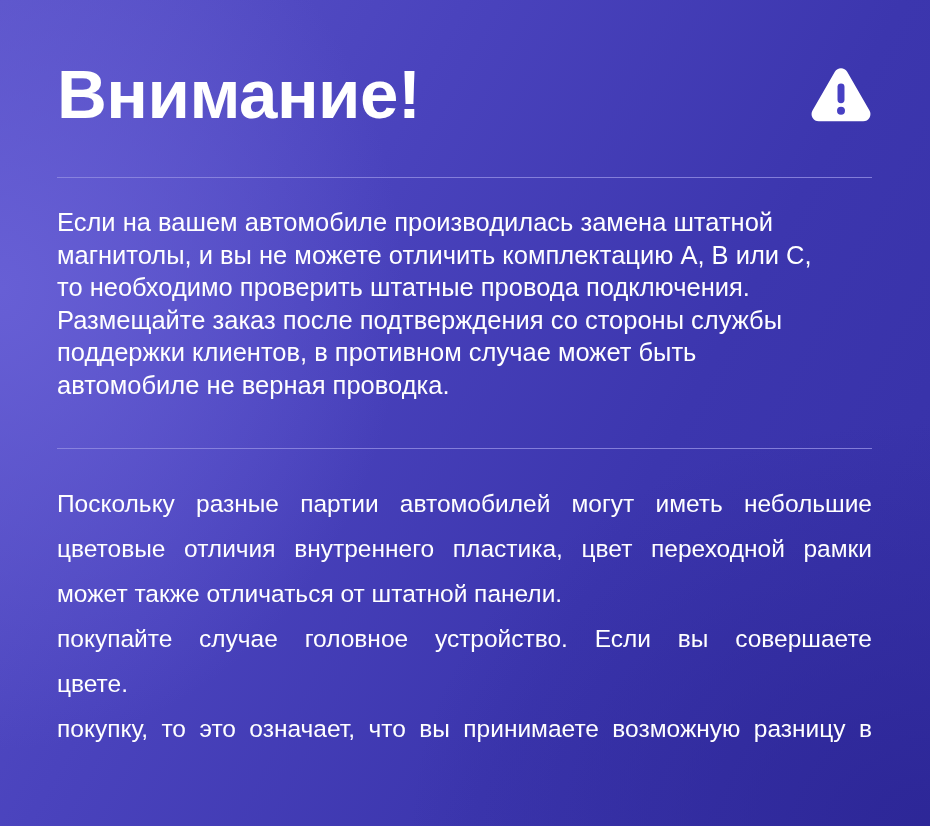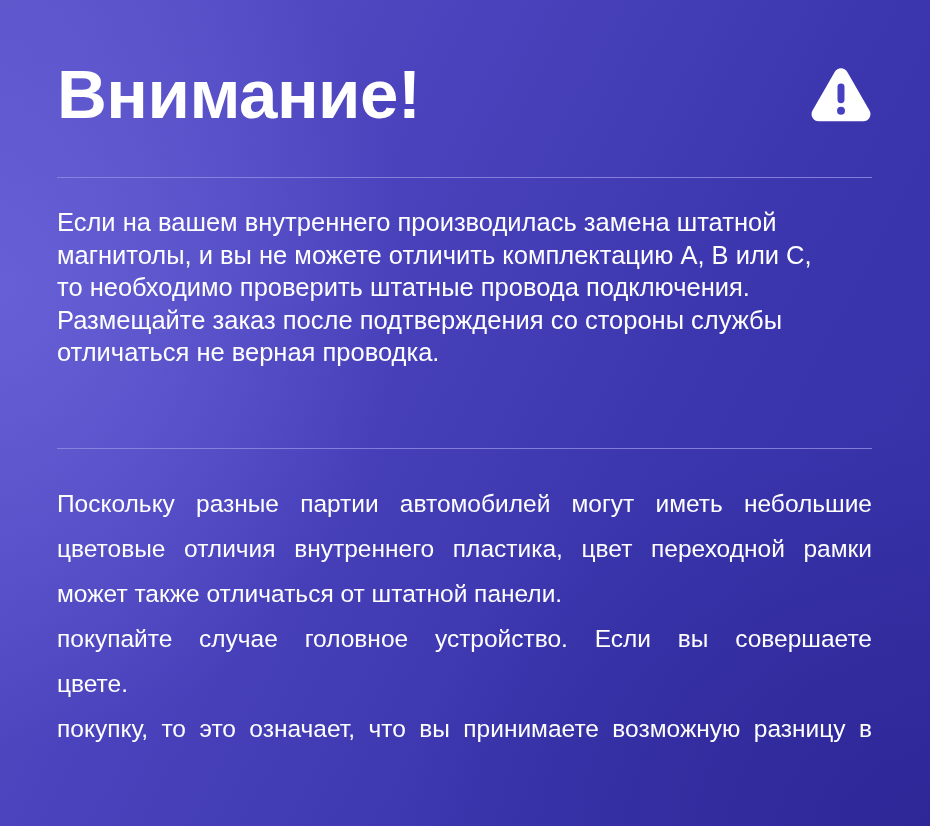--- a/index.html
+++ b/index.html
@@ -130,25 +130,26 @@
         <path d="M32 4.5c-2.6 0-5 1.35-6.35 3.6L2.6 48.1c-1.35 2.3-1.35 5.1 0 7.35 1.35 2.3 3.8 3.7 6.4 3.7h46c2.6 0 5.05-1.4 6.4-3.7 1.35-2.25 1.35-5.05 0-7.35L38.35 8.1C37 5.85 34.6 4.5 32 4.5z" fill="#ffffff"></path>
         <rect x="28.4" y="20" width="7.2" height="20.5" rx="3.6" fill="#4740c3"></rect>
         <circle cx="32" cy="48.2" r="4.1" fill="#4740c3"></circle>
       </svg>
     </div>
 
     <div class="divider one"></div>
 
     <div class="block block-primary">
       <p>
-        <span class="plain-line">Если на вашем внутреннего производилась замена штатной</span>
+        <span class="plain-line">Если на вашем автомобиле производилась замена штатной</span>
         <span class="plain-line">магнитолы, и вы не можете отличить комплектацию A, B или C,</span>
         <span class="plain-line">то необходимо проверить штатные провода подключения.</span>
         <span class="plain-line">Размещайте заказ после подтверждения со стороны службы</span>
-        <span class="plain-line">отличаться не верная проводка.</span>
+        <span class="plain-line">поддержки клиентов, в противном случае может быть</span>
+        <span class="plain-line">автомобиле не верная проводка.</span>
       </p>
     </div>
 
     <div class="divider two"></div>
 
     <div class="block block-secondary">
       <p>
         <span class="just-line">Поскольку разные партии автомобилей могут иметь небольшие</span>
         <span class="just-line">цветовые отличия внутреннего пластика, цвет переходной рамки</span>
         <span class="just-line last">может также отличаться от штатной панели.</span>

